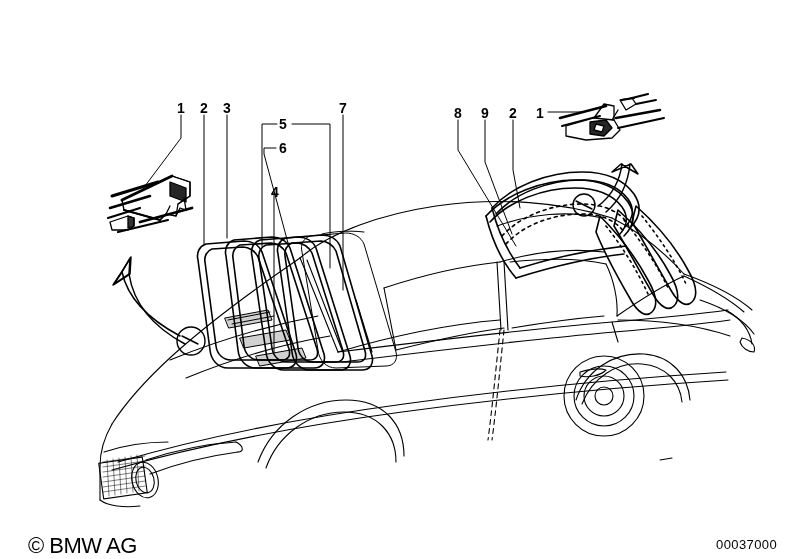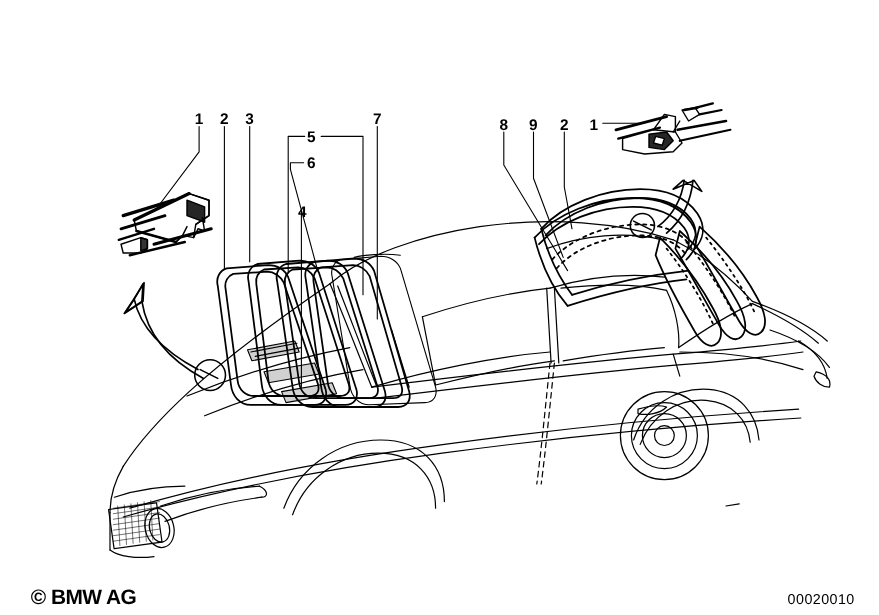--- a/index.html
+++ b/index.html
@@ -16,22 +16,22 @@
     width:799px;height:559px;
     background:#ffffff;
   }
   #artwork{
     position:absolute;left:0;top:0;
     width:799px;height:559px;
   }
   .footer-left{
     position:absolute;
     left:28px; top:533px;
-    font-size:19px;
-    font-weight:bold;
+    font-size:22px;
+    font-weight:normal;
     letter-spacing:-0.5px;
     font-family:"Liberation Sans", sans-serif;
     white-space:nowrap;
   }
   .footer-right{
     position:absolute;
     left:716px; top:537px;
     font-size:13px;
     font-weight:normal;
     letter-spacing:0.4px;
@@ -334,15 +334,15 @@
   <div class="callout-num" style="left:279px; top:141px;">6</div>
   <div class="callout-num" style="left:271px; top:185px;">4</div>
   <div class="callout-num" style="left:339px; top:101px;">7</div>
 
   <div class="callout-num" style="left:454px; top:106px;">8</div>
   <div class="callout-num" style="left:481px; top:106px;">9</div>
   <div class="callout-num" style="left:509px; top:106px;">2</div>
   <div class="callout-num" style="left:536px; top:106px;">1</div>
 
   <div class="footer-left">© BMW AG</div>
-  <div class="footer-right">00020010</div>
+  <div class="footer-right">00037000</div>
 
 </div>
 
 </body></html>

